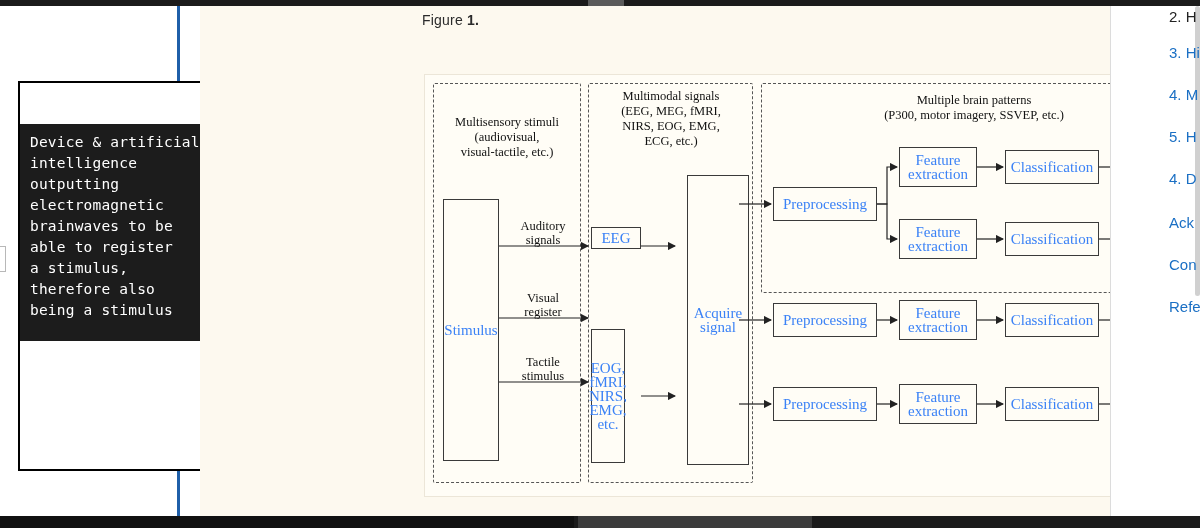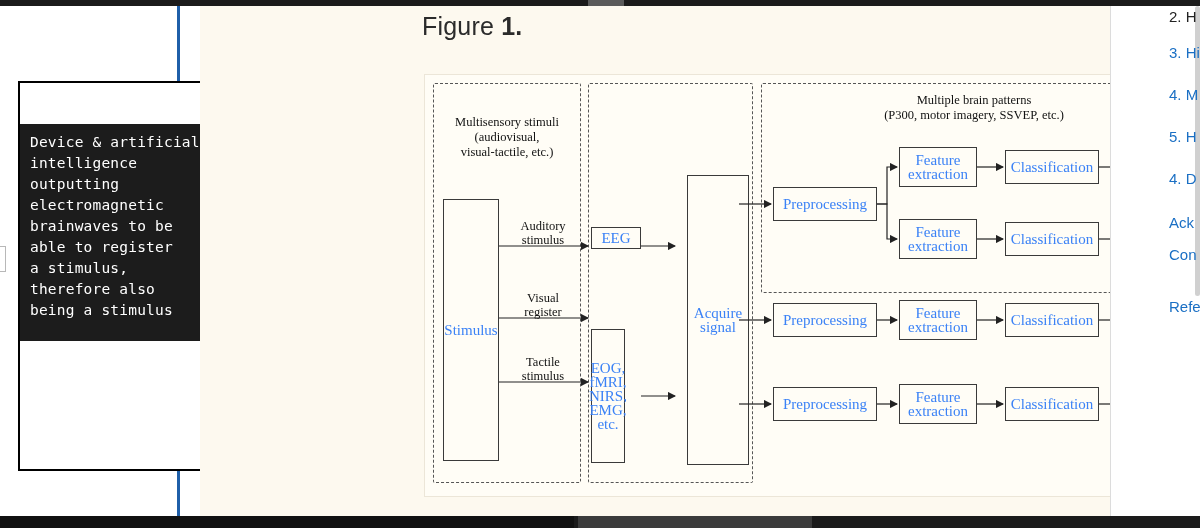--- a/index.html
+++ b/index.html
@@ -74,21 +74,21 @@
     position: absolute; left: 200px; top: 6px; width: 910px; height: 510px;
     background: #fdf9ef;
   }
   .page-edge-left {
     position: absolute; left: 200px; top: 6px; width: 1px; height: 510px;
     background: #e6e0d2;
   }
   .fig-title {
     position: absolute; left: 222px; top: 6px;
     font-family: "Liberation Sans", sans-serif;
-    font-size: 25px; color: #2b2b2b; letter-spacing: .2px;
+    font-size: 14px; color: #2b2b2b; letter-spacing: .2px;
   }
   .fig-title b { font-weight: 700; }
 
   .figure-card {
     position: absolute; left: 224px; top: 68px; width: 880px; height: 423px;
     background: #fffdf6;
     border: 1px solid #ece6d8;
   }
 
   
@@ -177,20 +177,24 @@
 
     <div class="figure-card">
 
       <div class="dash" style="left:8px; top:8px; width:148px; height:400px;"></div>
       <div class="dash" style="left:163px; top:8px; width:165px; height:400px;"></div>
       <div class="dash" style="left:336px; top:8px; width:425px; height:210px;"></div>
 
       <div class="grp-label" style="left:14px; top:40px; width:136px; white-space:pre-line;">Multisensory stimuli
 (audiovisual,
 visual-tactile, etc.)</div>
+      <div class="grp-label" style="left:168px; top:14px; width:156px; white-space:pre-line;">Multimodal signals
+(EEG, MEG, fMRI,
+NIRS, EOG, EMG,
+ECG, etc.)</div>
       <div class="grp-label" style="left:344px; top:18px; width:410px; white-space:pre-line;">Multiple brain patterns
 (P300, motor imagery, SSVEP, etc.)</div>
 
       <div class="box" style="left:18px; top:124px; width:56px; height:262px; writing-mode:horizontal-tb;">Stimulus</div>
 
       <div class="box" style="left:166px; top:152px; width:50px; height:22px;">EEG</div>
 
       <div class="box" style="left:166px; top:254px; width:34px; height:134px; white-space:pre-line;">EOG,
 fMRI,
 NIRS,
@@ -214,21 +218,21 @@
 extraction</div>
 
       <div class="box" style="left:580px; top:75px; width:94px; height:34px;">Classification</div>
       <div class="box" style="left:580px; top:147px; width:94px; height:34px;">Classification</div>
       <div class="box" style="left:580px; top:228px; width:94px; height:34px;">Classification</div>
       <div class="box" style="left:580px; top:312px; width:94px; height:34px;">Classification</div>
 
       <div class="box" style="left:696px; top:78px; width:54px; height:330px;">Fusion</div>
 
       <div class="edge-label" style="left:82px; top:144px; width:72px; white-space:pre-line;">Auditory
-stimulus</div>
+signals</div>
       <div class="edge-label" style="left:82px; top:216px; width:72px; white-space:pre-line;">Visual
 register</div>
       <div class="edge-label" style="left:82px; top:280px; width:72px; white-space:pre-line;">Tactile
 stimulus</div>
 
       <svg class="wires" viewBox="0 0 880 423">
         <defs>
           <marker id="ah" markerWidth="7" markerHeight="7" refX="6" refY="3.5" orient="auto">
             <polygon points="0,0 7,3.5 0,7" fill="#222"></polygon>
           </marker>
@@ -274,21 +278,21 @@
 
     <div class="toc-item toc-dark" style="top:2px;">
       
       <span>2. H</span>
     </div>
     <div class="toc-item toc-link" style="top:38px;">3. Hi</div>
     <div class="toc-item toc-link" style="top:80px;">4. M</div>
     <div class="toc-item toc-link" style="top:122px;">5. H</div>
     <div class="toc-item toc-link" style="top:164px;">4. D</div>
     <div class="toc-item toc-link" style="top:208px;">Ack</div>
-    <div class="toc-item toc-link" style="top:240px;">Con</div>
+    <div class="toc-item toc-link" style="top:250px;">Con</div>
     <div class="toc-item toc-link" style="top:292px;">Refe</div>
   </div>
 
   <div class="chrome-bottom">
     <div class="seg-a"></div>
     <div class="seg-b"></div>
   </div>
 </div>
 
 </body></html>

